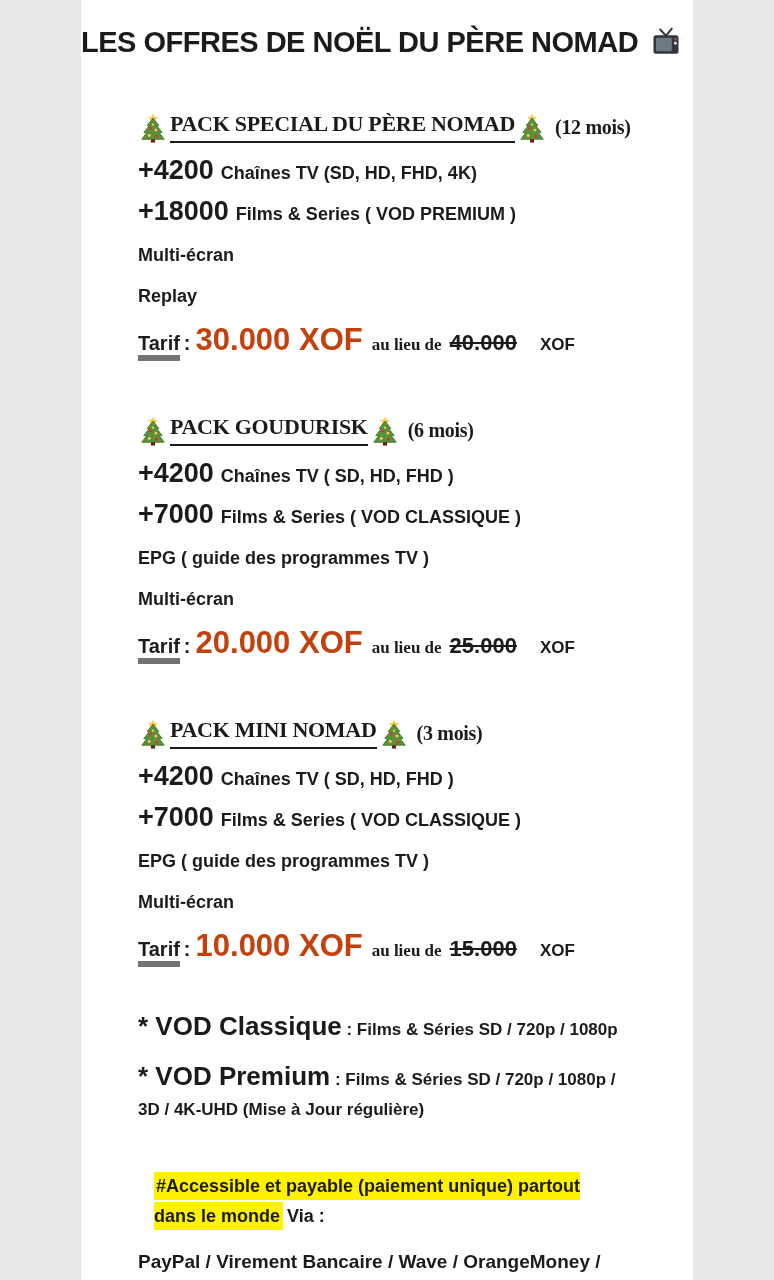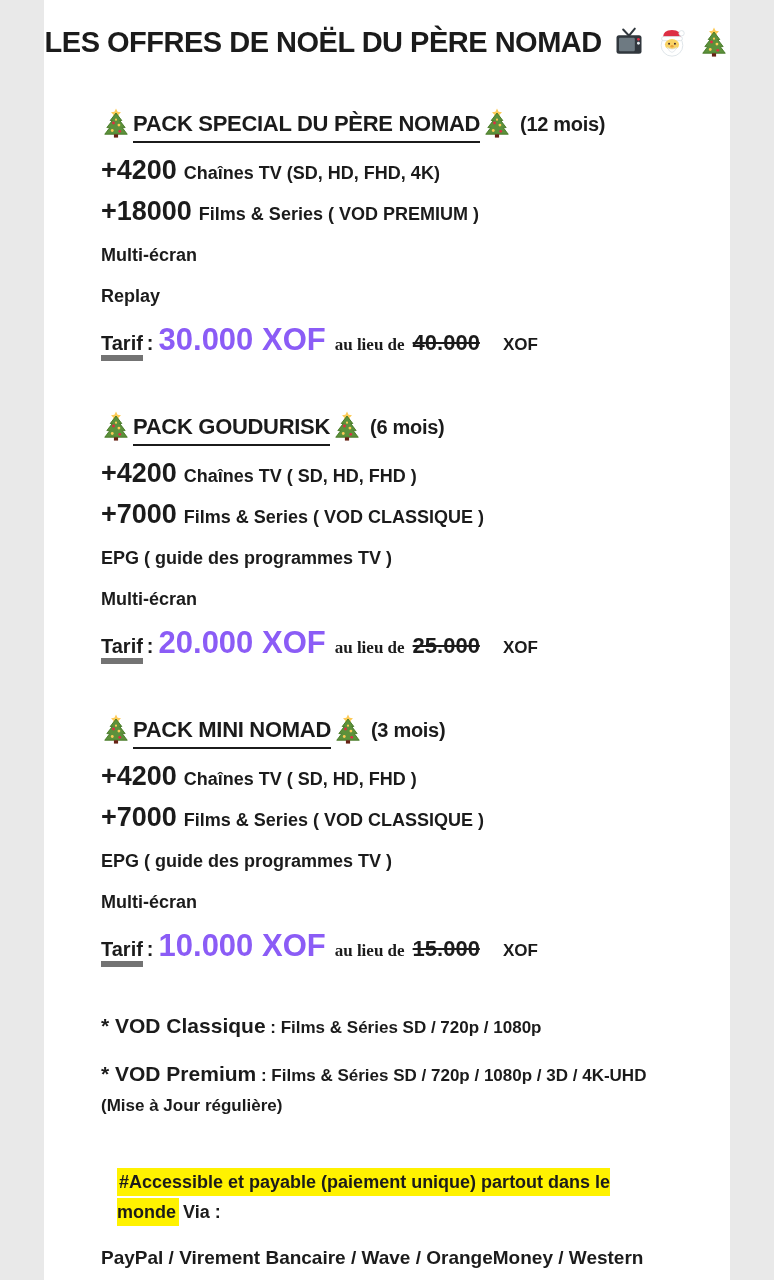--- a/index.html
+++ b/index.html
@@ -1,18 +1,18 @@
 <!DOCTYPE html>
 <html><head>
 <meta charset="utf-8">
 <style>
   html,body{margin:0;padding:0;background:#e9e9e9;}
   .page{
     position:relative;
-    width:686px;height:1280px;
+    width:612px;height:1280px;
     margin:0 auto;
     background:#ffffff;
     font-family:"Liberation Sans",sans-serif;
     font-weight:700;
     color:#1b1b1b;
     overflow:hidden;
   }
   .title-row{
     padding-top:24px;
     text-align:center;
@@ -22,24 +22,25 @@
     white-space:nowrap;
   }
   .title-row .emoji{display:inline-block;vertical-align:-5px;margin-left:5px;}
   .title-row .emoji svg{display:block;}
   .content{padding:0 56px 0 57px;}
 
   
   .pack-heading{
     margin-top:48px;
     display:flex;
-    align-items:flex-start;
+    align-items:flex-end;
     font-size:22px;
     letter-spacing:-0.3px;
     line-height:32px;
+    font-family:Liberation Serif, serif;
   }
   .tree{display:inline-flex;flex:0 0 auto;}
   .pack-name{
     border-bottom:2.5px solid #1b1b1b;
     padding-bottom:1px;
     margin:0 2px;
     white-space:nowrap;
   }
   .pack-duration{margin-left:8px;font-size:20px;white-space:nowrap;}
 
@@ -55,34 +56,34 @@
     margin:14px 0 0 0;
     line-height:37px;
     white-space:nowrap;
   }
   .tarif-label{
     font-size:20px;
     border-bottom:6px solid #737373;
     padding-bottom:1px;
   }
   .tarif-sep{font-size:20px;margin:0 5px 0 4px;font-weight:700;}
-  .tarif-price{color:#8b5cf6;font-size:31px;margin-right:9px;margin-top:16px;}
+  .tarif-price{color:#c2410c;font-size:31px;margin-right:9px;margin-top:16px;}
   .tarif-infix{font-size:17px;margin-right:8px;font-family:Liberation Serif, serif;}
   .tarif-old{
     font-size:22px;
     text-decoration:line-through;
     text-decoration-thickness:2px;
     margin-right:23px;
   }
   .tarif-cur{font-size:17px;}
 
   
   .notes{margin-top:42px;}
   .note{margin:16px 0 0 0;font-size:17px;line-height:30px;}
-  .note-strong{font-size:21px;}
+  .note-strong{font-size:26px;}
   .note-sep{font-size:17px;}
 
   
   .payment{margin-top:46px;}
   .pay-head{margin:16px;font-size:18px;line-height:30px;}
   .pay-head mark{
     background:#fff200;
     color:#1b1b1b;
     padding:4px 3px 4px 2px;
   }

